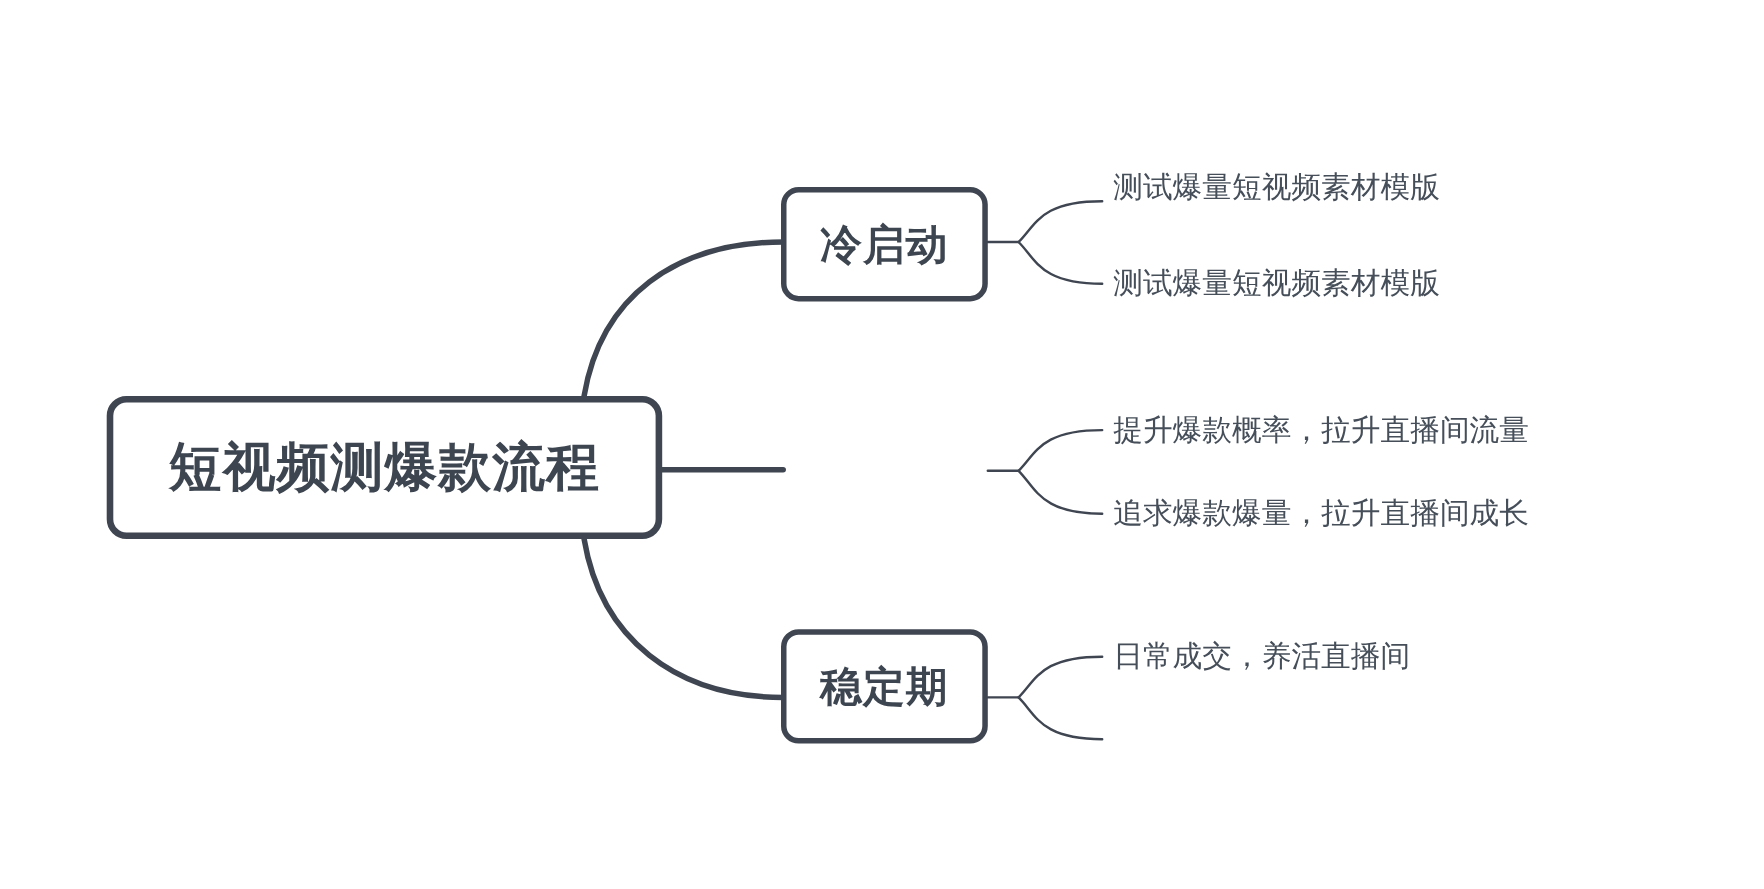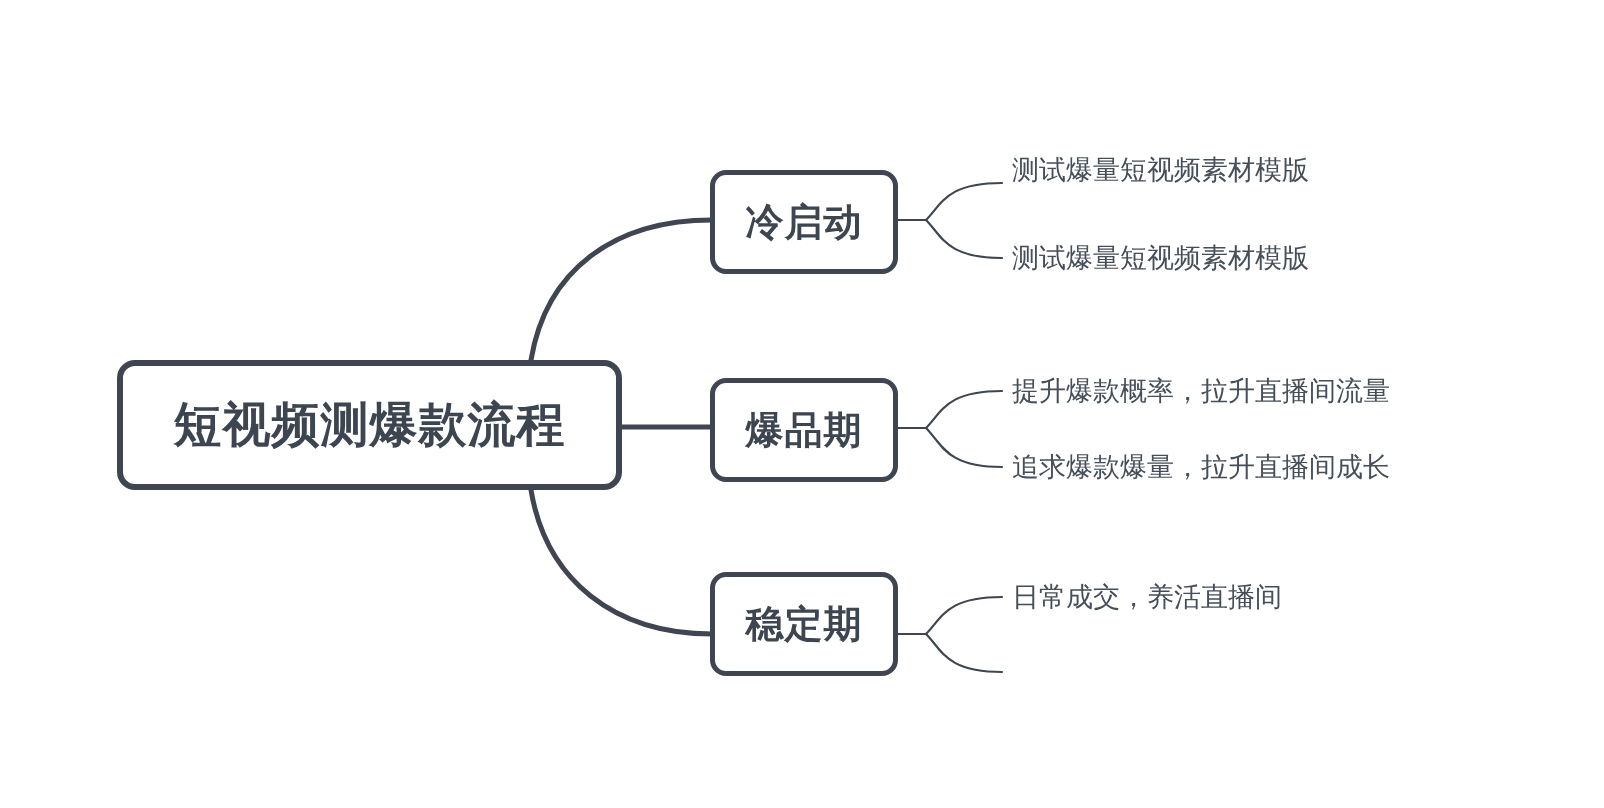--- a/index.html
+++ b/index.html
@@ -47,21 +47,20 @@
     cursor: pointer;
   }
   .root-node {
     left: 97px; top: 360px;
     width: 505px; height: 130px;
     border-width: 6px;
     border-radius: 18px;
     font-size: 48px;
     font-weight: 700;
     letter-spacing: 1px;
-    margin-left: 20px;
   }
   .branch-node {
     left: 710px;
     width: 188px; height: 104px;
     border-width: 5px;
     border-radius: 16px;
     font-size: 38px;
     font-weight: 700;
     letter-spacing: 1px;
   }
@@ -109,23 +108,20 @@
     <path class="edge w2" d="M926,634 C942,650 946,672 1002,672"></path>
   </svg>
 
   <div class="node root-node">
     <span>短视频测爆款流程</span>
   </div>
 
   <div class="node branch-node branch-cold">
     <span>冷启动</span>
   </div>
-  <div class="node branch-node branch-hot">
-    <span>爆品期</span>
-  </div>
   <div class="node branch-node branch-stable">
     <span>稳定期</span>
   </div>
 
   <div class="leaf leaf-1a">测试爆量短视频素材模版</div>
   <div class="leaf leaf-1b">测试爆量短视频素材模版</div>
   <div class="leaf leaf-2a">提升爆款概率，拉升直播间流量</div>
   <div class="leaf leaf-2b">追求爆款爆量，拉升直播间成长</div>
   <div class="leaf leaf-3a">日常成交，养活直播间</div>
 

